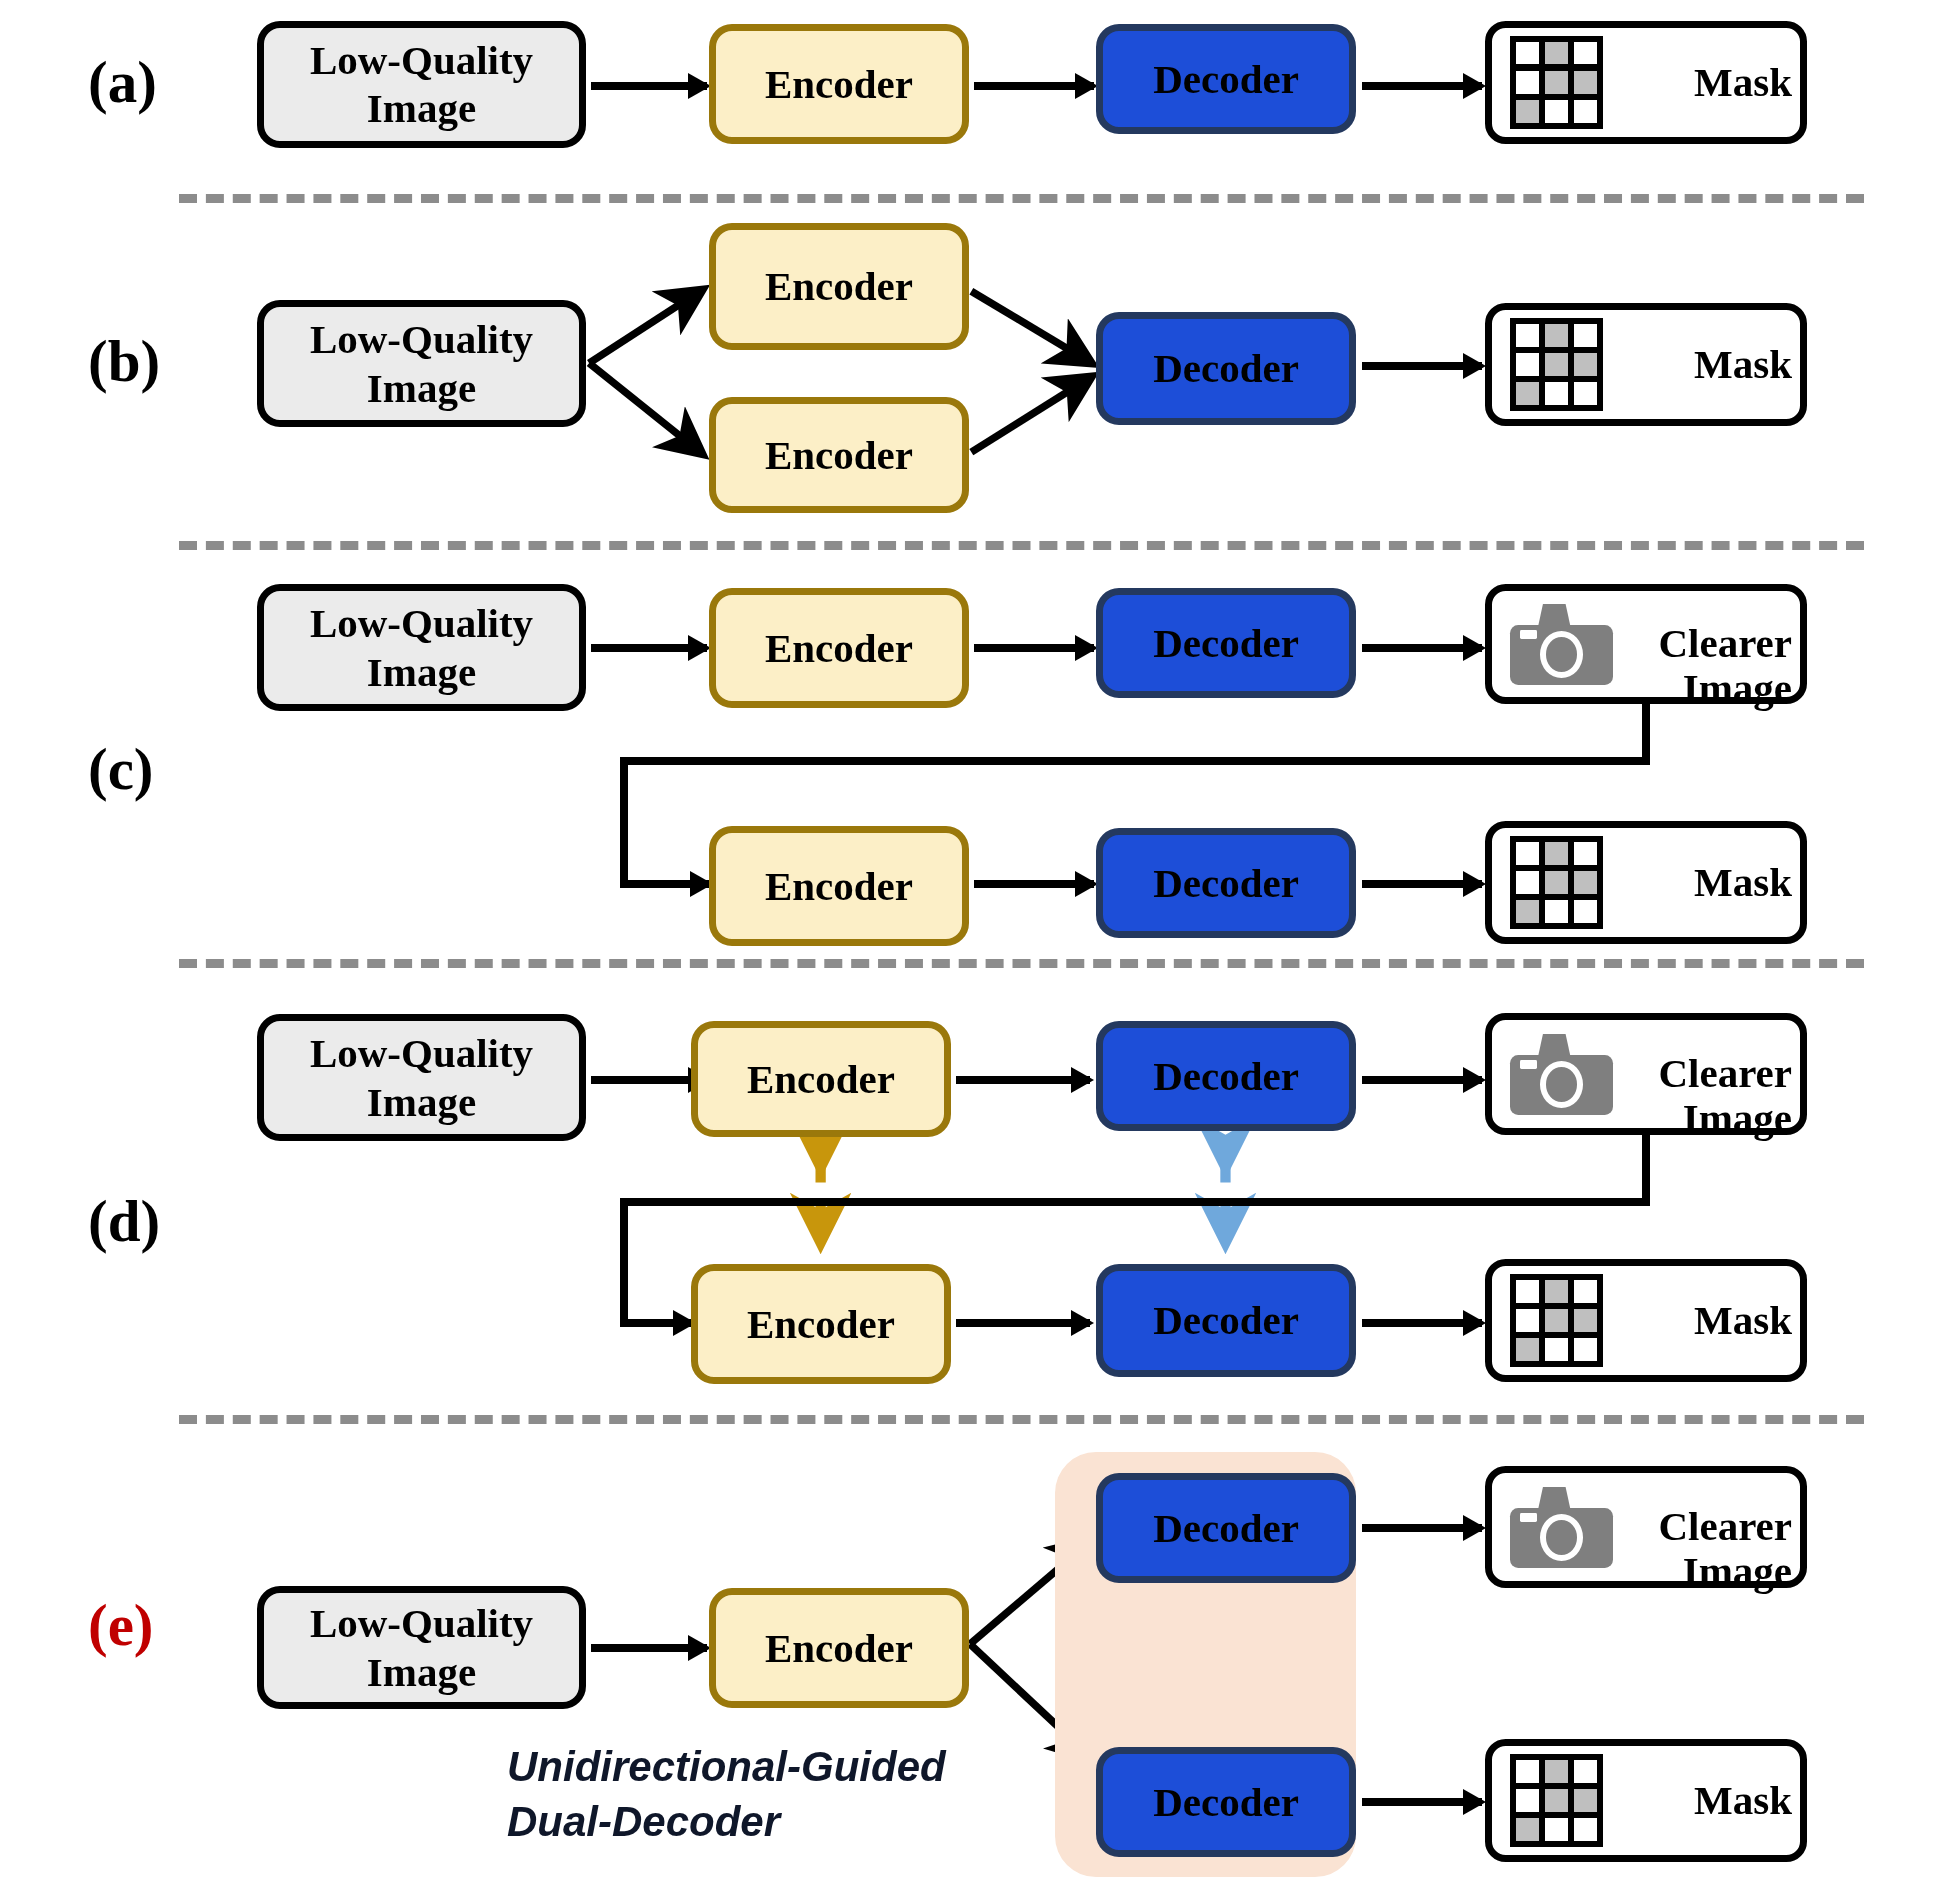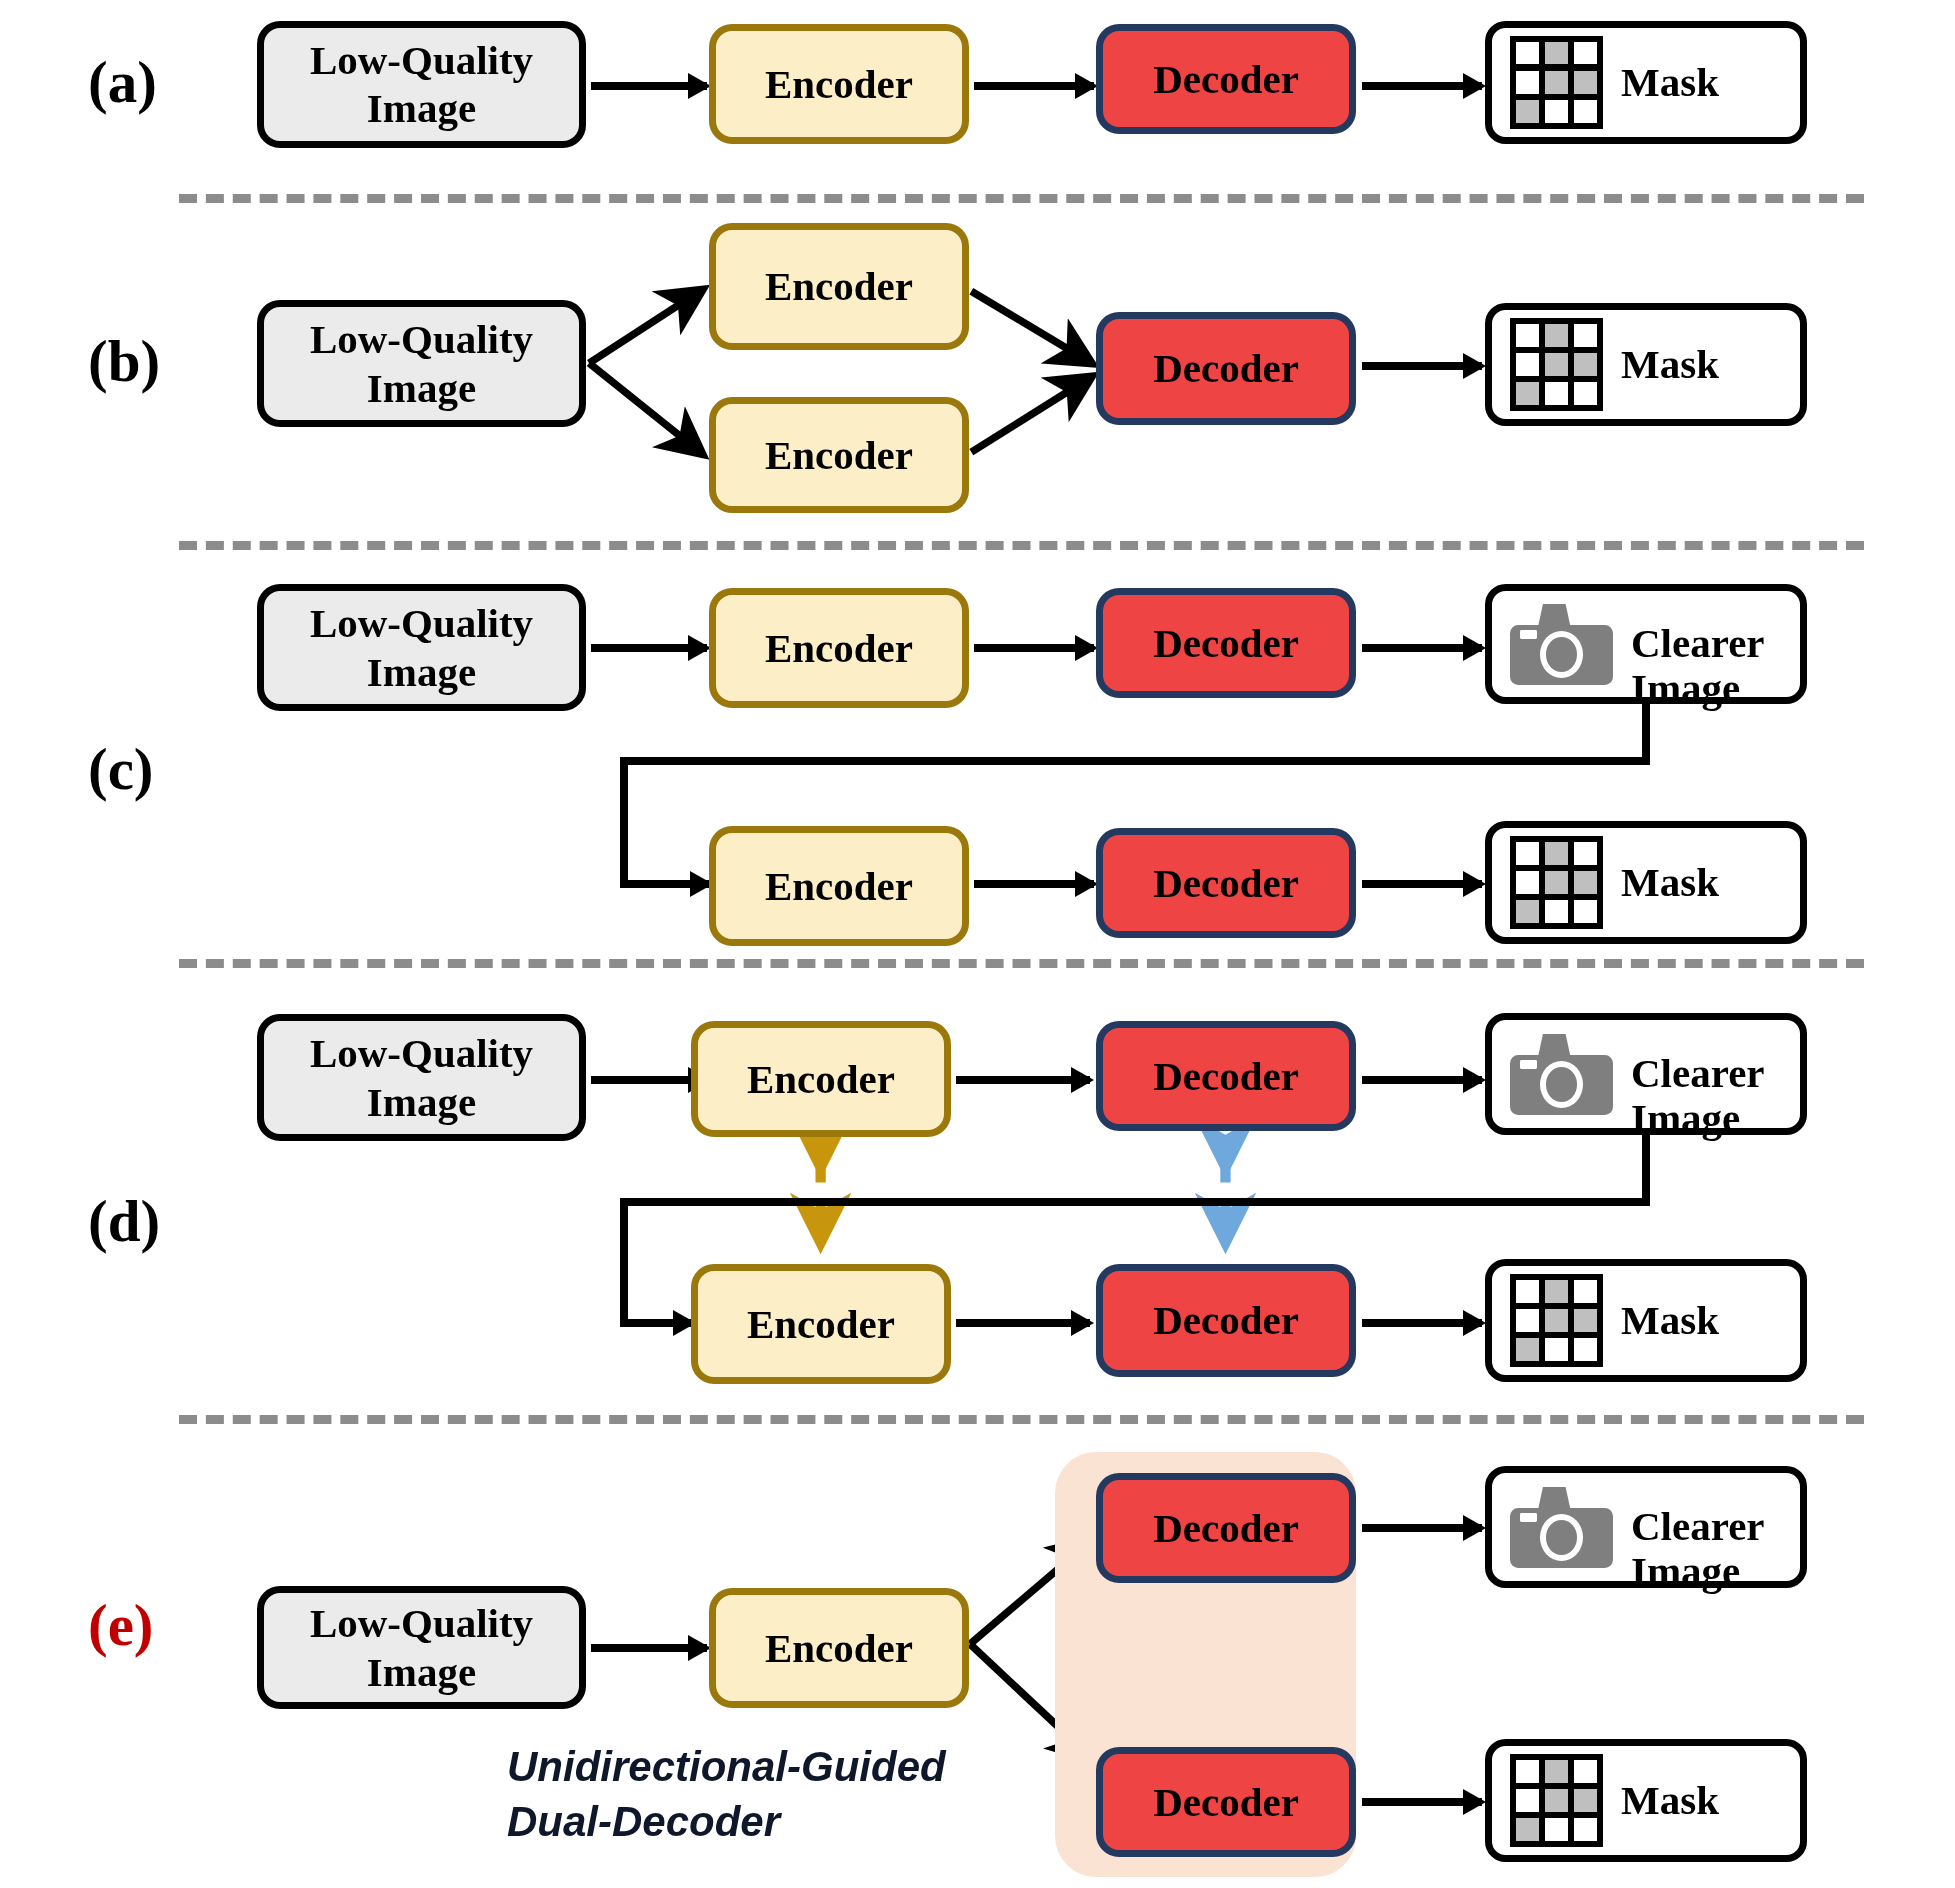--- a/index.html
+++ b/index.html
@@ -53,34 +53,34 @@
     background: #EBEBEB;
     border: 7.5px solid #000000;
     font-size: 41px;
   }
   .node.encoder {
     background: #FCEFC7;
     border: 7.5px solid #9A780B;
     font-size: 41px;
   }
   .node.decoder {
-    background: #ef4444;
+    background: #1d4ed8;
     border: 7.5px solid #24395F;
     font-size: 41px;
   }
   .node.output {
     background: #FFFFFF;
     border: 7.5px solid #000000;
     border-radius: 20.6px;
     justify-content: flex-start;
     padding-left: 18px;
     gap: 18px;
     font-size: 41px;
   }
-  .node.output .out-label { flex: 1; text-align: left; padding-right: 2px; }
+  .node.output .out-label { flex: 1; text-align: right; padding-right: 8px; }
   .node.output.two-line .out-label { line-height: 1.1; margin-top: 44px; }
 
   
   .mask-icon {
     flex: none;
     display: grid;
     grid-template-columns: repeat(3, 1fr);
     grid-template-rows: repeat(3, 1fr);
     gap: 6.2px;
     background: #000000;

